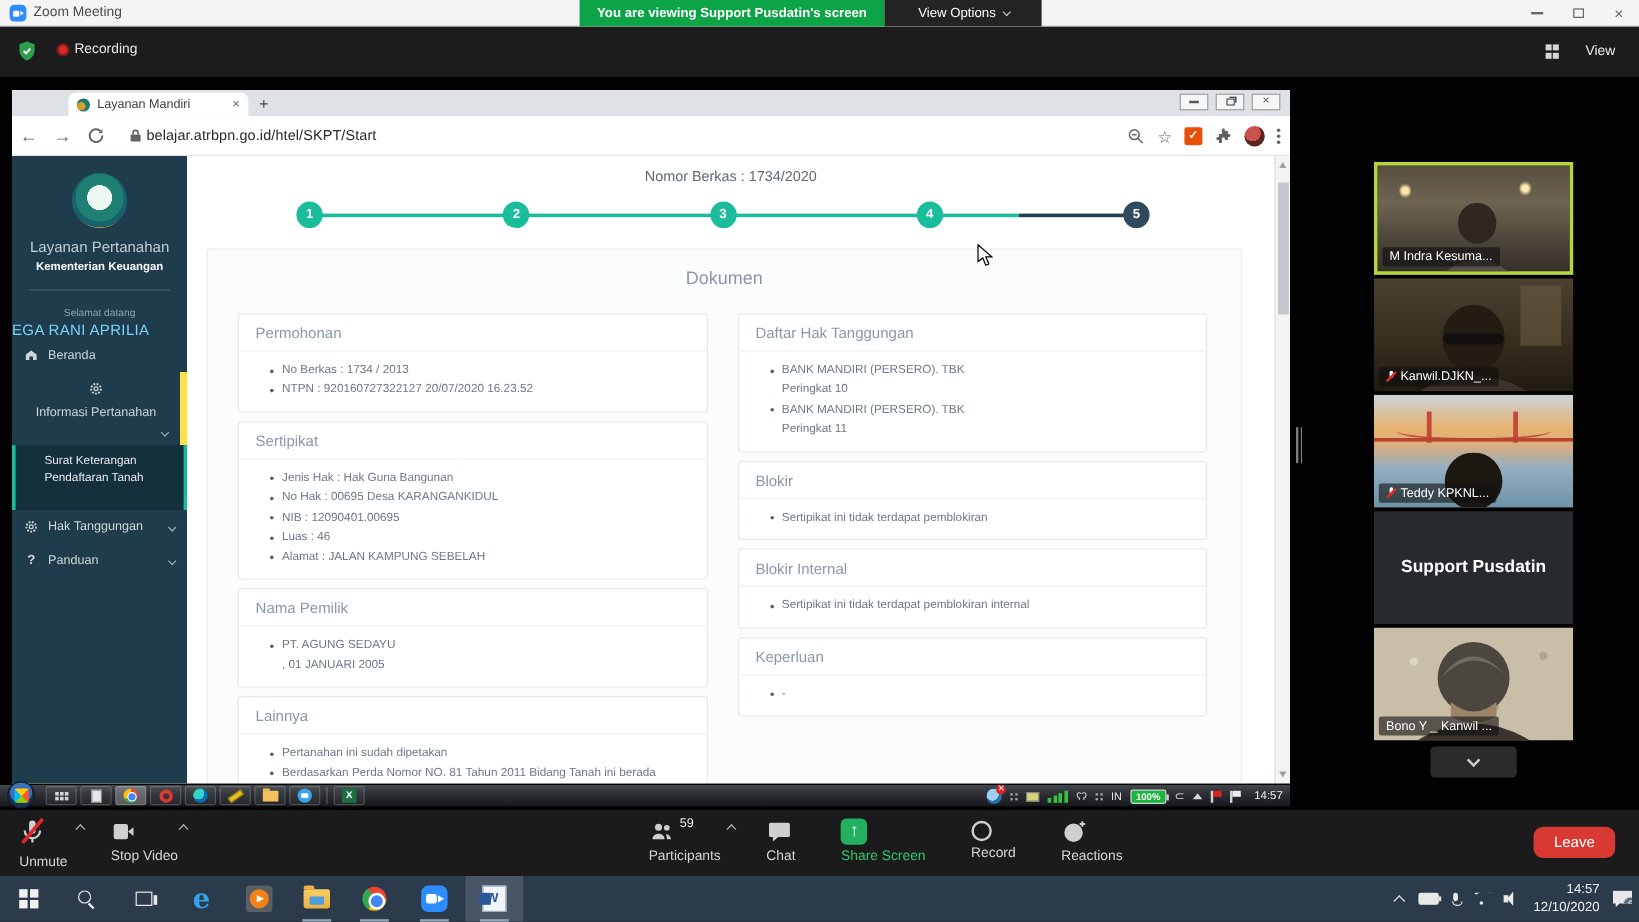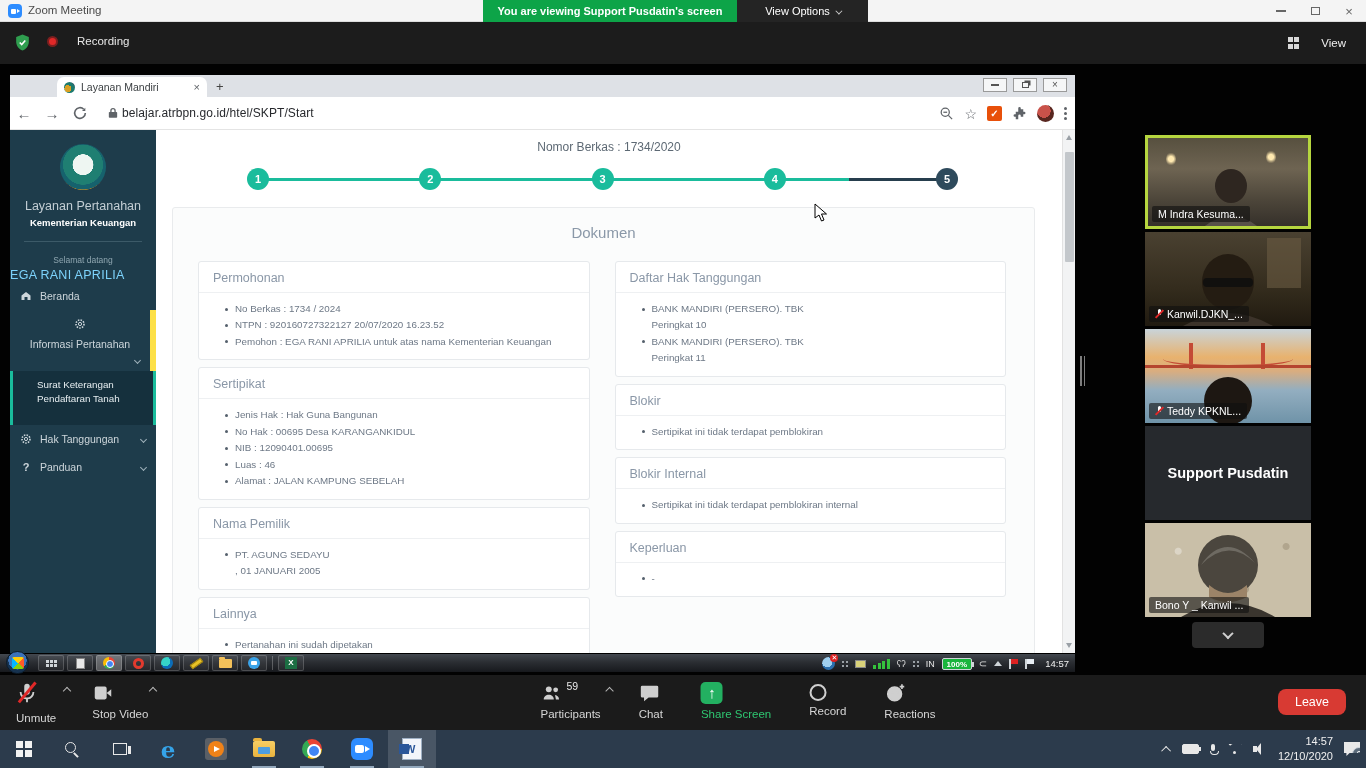--- a/index.html
+++ b/index.html
@@ -25,21 +25,21 @@
     border-right:1.5px solid #ccc; border-bottom:1.5px solid #ccc; transform:rotate(45deg) translateY(-2px); }
   .titlebtns { position:absolute; right:0; top:0; height:22px; display:flex; }
   .titlebtn { width:34px; height:22px; display:flex; align-items:center; justify-content:center; color:#555; }
   .glyph-min { width:10px; height:2px; background:#666; }
   .glyph-max { width:9px; height:8px; border:1.5px solid #666; }
   .glyph-x  { font-size:13px; color:#666; line-height:1; }
 
   
   #infobar { position:absolute; left:0; top:22px; width:1366px; height:42px; background:#1c1c1c; z-index:49; }
   #shield { position:absolute; left:13px; top:11px; width:19px; height:19px; }
-  #rec { position:absolute; left:47px; top:13px; display:flex; align-items:center; gap:19px; }
+  #rec { position:absolute; left:47px; top:13px; display:flex; align-items:center; gap:4px; }
   #rec-dot { width:11px; height:11px; border-radius:50%; background:#e02828; border:2px solid #7c1f1f; }
   #rec-label { color:#e8e8e8; font-size:11.5px; }
   #view-btn { position:absolute; right:12px; top:9px; height:24px; display:flex; align-items:center; gap:22px;
     color:#eee; font-size:11.5px; padding:0 8px; border-radius:3px; }
   .grid-ic { display:grid; grid-template-columns:5px 5px; grid-gap:1.5px; }
   .grid-ic i { width:5px; height:5px; background:#d8d8d8; }
 
   
   #share { position:absolute; left:0; top:64px; width:1366px; height:611px; background:#020202; }
 
@@ -445,23 +445,22 @@
           <div class="step last">5</div>
         </div>
 
         <div id="card">
           <div id="card-title">Dokumen</div>
           <div id="cols">
             <div class="col">
               <div class="panel">
                 <h3>Permohonan</h3>
                 <ul>
-                  <li><span>No Berkas : 1734 / 2024</span></li>
+                  <li><span>No Berkas : 1734 / 2013</span></li>
                   <li><span>NTPN : 920160727322127 20/07/2020 16.23.52</span></li>
-                  <li><span>Pemohon : EGA RANI APRILIA untuk atas nama Kementerian Keuangan</span></li>
                 </ul>
               </div>
               <div class="panel">
                 <h3>Sertipikat</h3>
                 <ul>
                   <li><span>Jenis Hak : Hak Guna Bangunan</span></li>
                   <li><span>No Hak : 00695 Desa KARANGANKIDUL</span></li>
                   <li><span>NIB : 12090401.00695</span></li>
                   <li><span>Luas : 46</span></li>
                   <li><span>Alamat : JALAN KAMPUNG SEBELAH</span></li>

